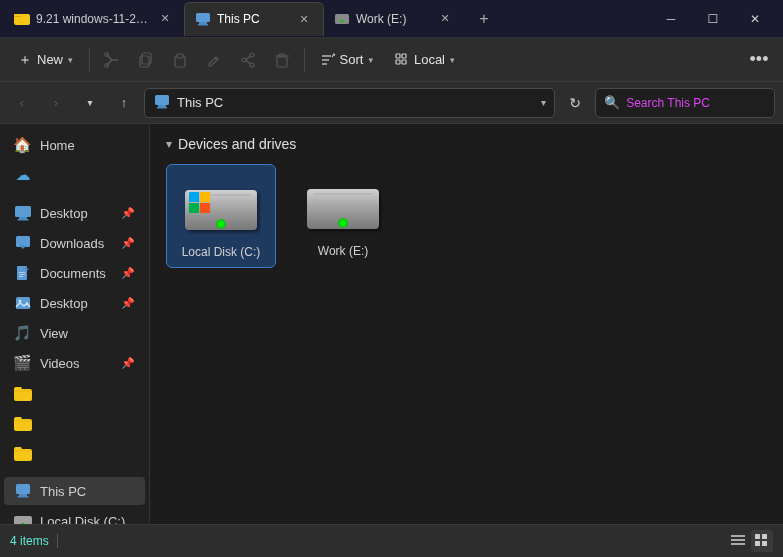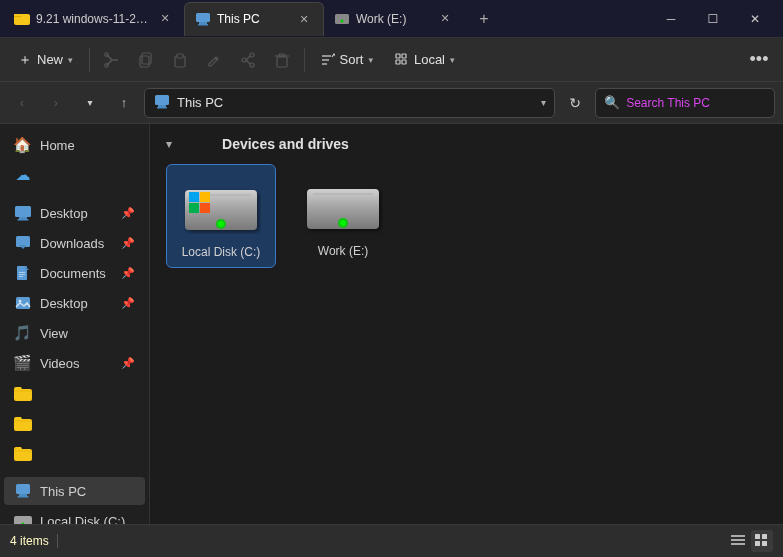--- a/index.html
+++ b/index.html
@@ -298,23 +298,22 @@
       gap: 6px;
       margin-bottom: 12px;
     }
     .section-chevron {
       font-size: 12px;
       color: #aaa;
       cursor: pointer;
     }
     .section-title {
       font-size: 14px;
-      font-weight: 700;
+      font-weight: 400;
       color: #e0e0e0;
-      margin-left: 44px;
     }
     .drives-grid {
       display: flex;
       gap: 12px;
       flex-wrap: wrap;
     }
     .drive-item {
       display: flex;
       flex-direction: column;
       align-items: center;
@@ -342,21 +341,21 @@
 
     
     .status-bar {
       height: 17px;
       background: #2d2d2d;
       border-top: 1px solid #3a3a3a;
       display: flex;
       align-items: center;
       padding: 16px 10px;
       font-size: 12px;
-      color: #fef9c3;
+      color: #5eead4;
       flex-shrink: 0;
       gap: 8px;
     }
     .status-separator {
       width: 1px;
       height: 14px;
       background: #555;
     }
     .view-toggle {
       margin-left: auto;

